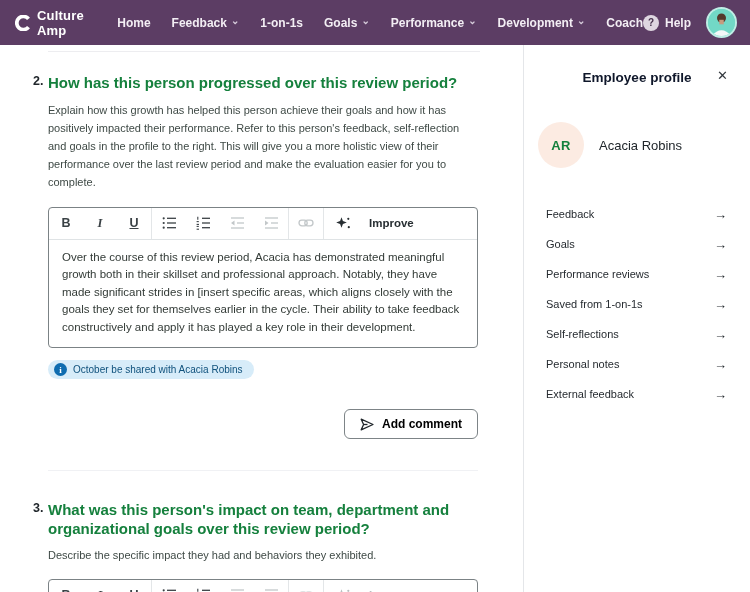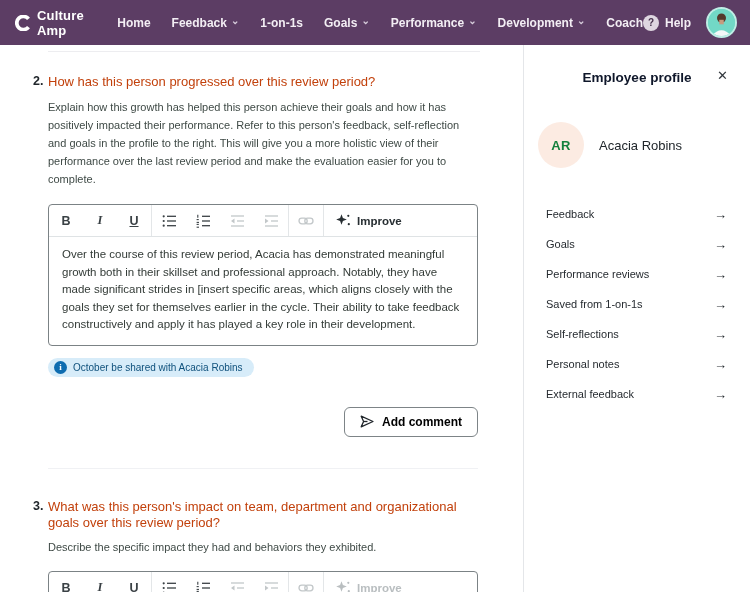--- a/index.html
+++ b/index.html
@@ -25,34 +25,34 @@
                  justify-content:center; }
   .nav-avatar { width:31px; height:31px; border-radius:50%; overflow:hidden; cursor:pointer;
                 border:2px solid rgba(255,255,255,.55); background:#72d8c6; }
 
   
   .main { position:absolute; top:45px; left:0; width:523px; bottom:0; background:#fff;
           overflow:hidden; padding:0 0 0 33px; }
   .top-rule { margin:6px 0 0 15px; width:432px; height:1px; background:#ededf0; }
   .q-row { display:flex; margin-top:22px; }
   .q-num { width:15px; flex:none; font-size:12.5px; font-weight:bold; color:#20262b; line-height:1.25; }
-  .q-title { width:432px; font-size:13px; font-weight:normal; color:#c2410c; line-height:1.25; }
+  .q-title { width:432px; font-size:15px; font-weight:bold; color:#15803d; line-height:1.25; }
   .q-desc { margin:8px 0 0 15px; width:430px; font-size:11px; line-height:1.64; color:#3f4a46; }
 
   .editor { margin:16px 0 0 15px; width:430px; border:1px solid #7b8285; border-radius:4px;
             background:#fff; }
   .toolbar { display:flex; align-items:stretch; height:32px; border-bottom:1px solid #dfe3e5; }
   .tb-btn { width:34px; display:flex; align-items:center; justify-content:center; cursor:pointer;
             color:#3a4145; background:transparent; border:none; }
   .tb-btn.disabled { color:#c2c7c9; cursor:default; }
   .tb-b { font-size:12.5px; font-weight:bold; }
   .tb-i { font-size:12.5px; font-style:italic; font-family:"Liberation Serif", serif; font-weight:600; }
   .tb-u { font-size:12.5px; text-decoration:underline; font-weight:600; }
   .tb-sep { width:1px; background:#e3e6e8; }
-  .improve-btn { display:flex; align-items:center; gap:6px; padding:0 12px; font-size:11.5px;
+  .improve-btn { display:flex; align-items:center; gap:18px; padding:0 12px; font-size:11.5px;
                  font-weight:600; color:#272e32; cursor:pointer; background:transparent; border:none; }
   .improve-btn.disabled { color:#b9bec0; cursor:default; }
   .editor-body { padding:9px 14px 11px 13px; font-size:11.5px; line-height:1.52; color:#333b37;
                  min-height:30px; }
   .editor-body.filled { min-height:90px; }
 
   .share-badge { display:inline-flex; align-items:center; gap:6px; margin:12px 0 0 15px;
                  background:#d7ecf9; border-radius:10px; padding:3px 11px 3px 6px;
                  font-size:10px; color:#0f517c; }
   .info-dot { width:13px; height:13px; border-radius:50%; background:#0e6cb0; color:#fff;

